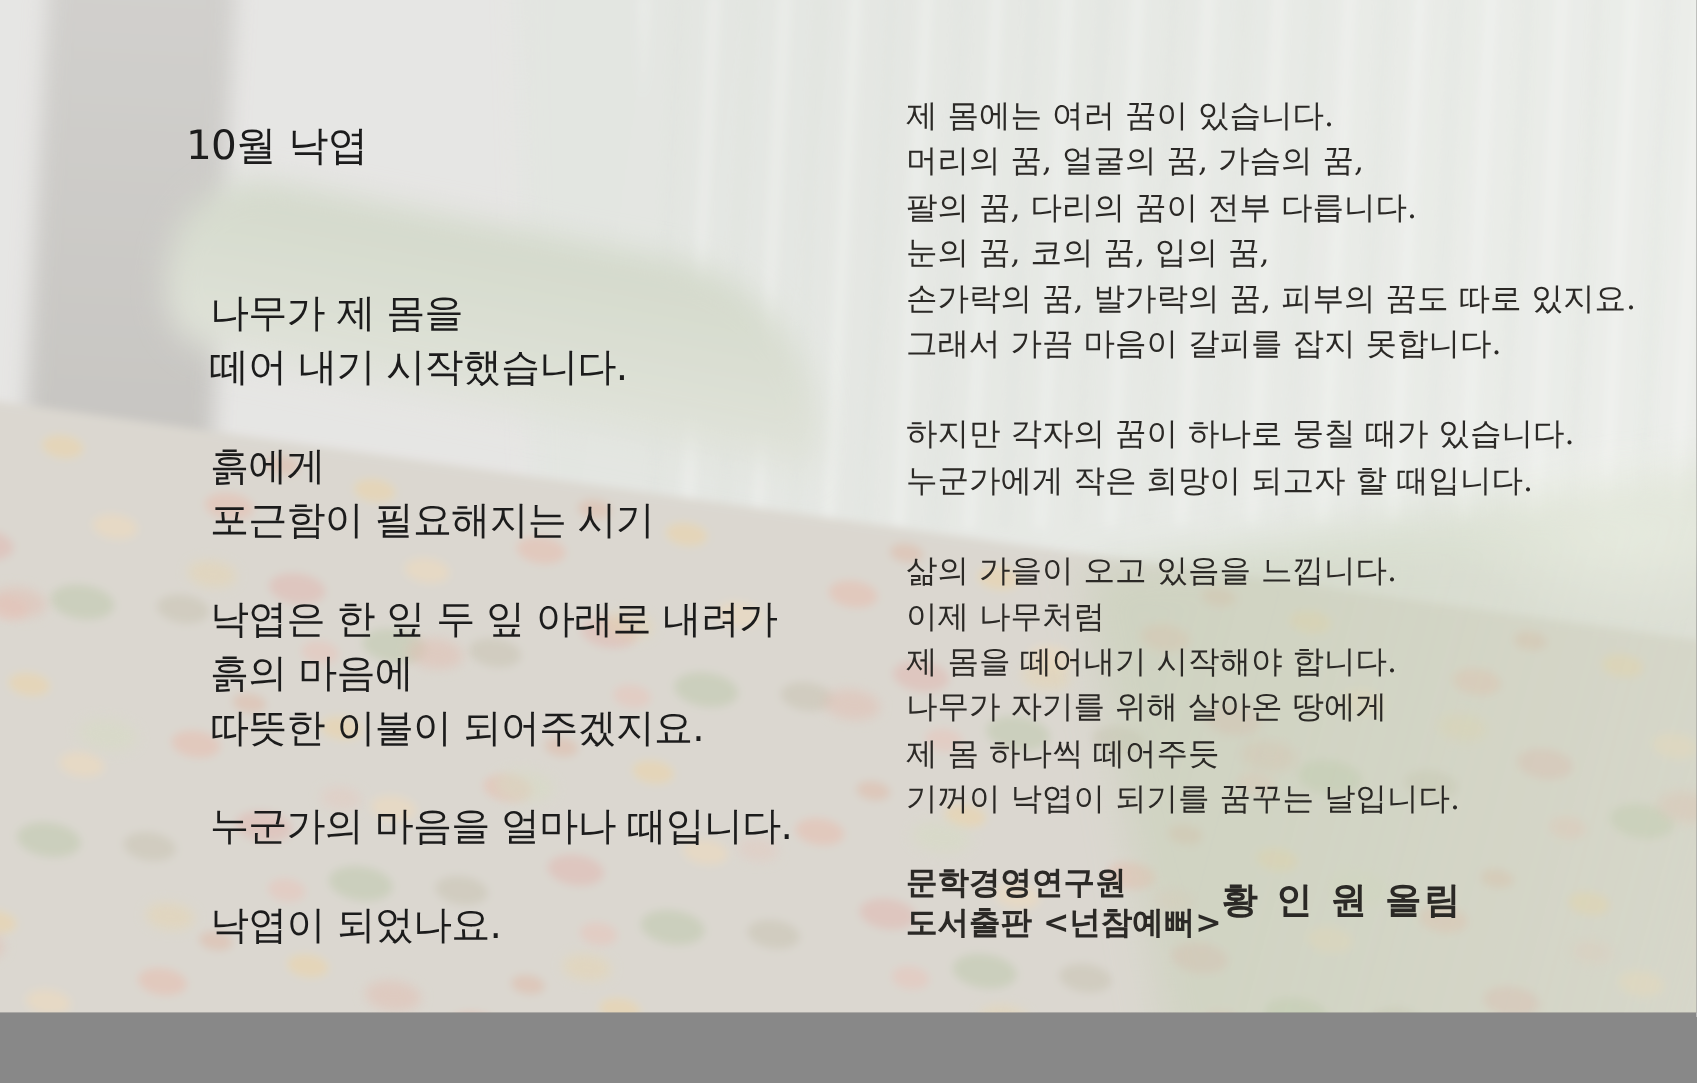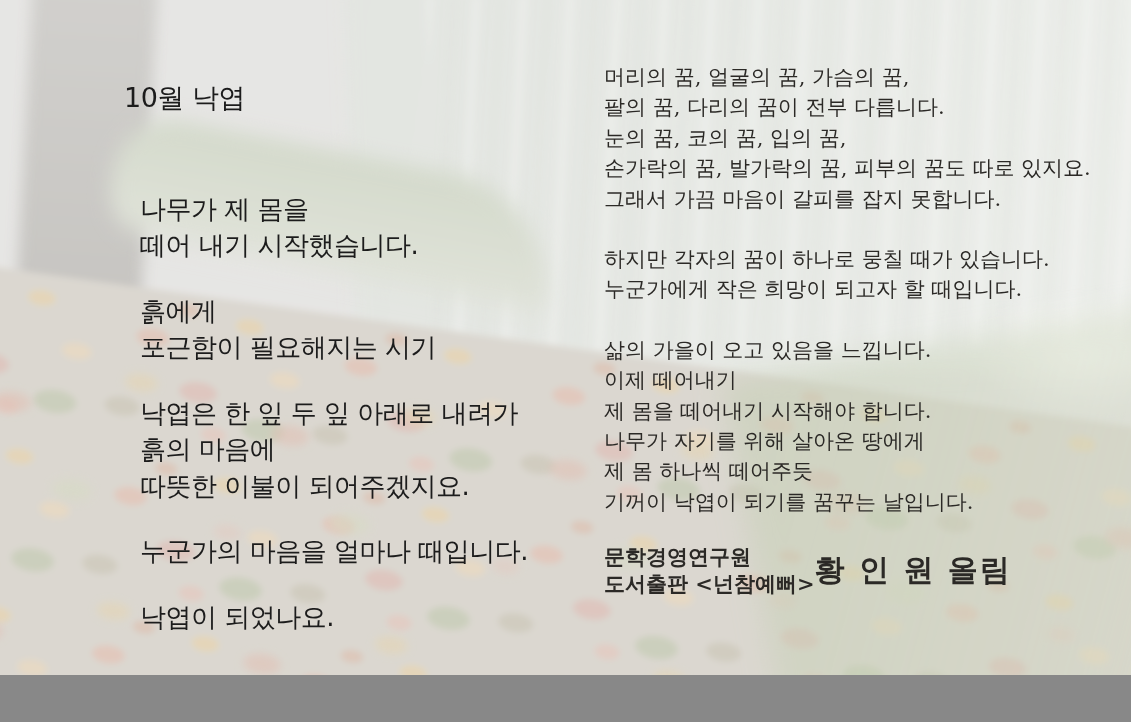--- a/index.html
+++ b/index.html
@@ -87,21 +87,21 @@
     font-family:"DejaVu Serif","Liberation Serif",serif;
     white-space:nowrap;
   }
   .r-stanza{margin:0 0 30px 0;}
   .r-stanza.small-gap{margin-bottom:26px;margin-top:12px;}
   .signature{
     display:flex;align-items:center;margin-top:14px;
     font-weight:bold;
   }
   .sig-org{font-size:21px;line-height:27px;}
-  .sig-author{font-size:30px;letter-spacing:2px;}
+  .sig-author{font-size:24px;letter-spacing:2px;}
 </style>
 </head>
 <body>
 
 <div class="canvas">
 
   <div class="bg">
     <div class="water"></div>
     <div class="water-streaks"></div>
     <div class="shore-light"></div>
@@ -131,33 +131,34 @@
     <div class="stanza">
       <div>누군가의 마음을 얼마나 때입니다.</div>
     </div>
     <div class="stanza">
       <div>낙엽이 되었나요.</div>
     </div>
   </div>
 
   <div class="poem-right">
     <div class="r-stanza">
+      <div>제 몸에는 여러 꿈이 있습니다.</div>
       <div>머리의 꿈, 얼굴의 꿈, 가슴의 꿈,</div>
       <div>팔의 꿈, 다리의 꿈이 전부 다릅니다.</div>
       <div>눈의 꿈, 코의 꿈, 입의 꿈,</div>
       <div>손가락의 꿈, 발가락의 꿈, 피부의 꿈도 따로 있지요.</div>
       <div>그래서 가끔 마음이 갈피를 잡지 못합니다.</div>
     </div>
     <div class="r-stanza">
       <div>하지만 각자의 꿈이 하나로 뭉칠 때가 있습니다.</div>
       <div>누군가에게 작은 희망이 되고자 할 때입니다.</div>
     </div>
     <div class="r-stanza small-gap">
       <div>삶의 가을이 오고 있음을 느낍니다.</div>
-      <div>이제 떼어내기</div>
+      <div>이제 나무처럼</div>
       <div>제 몸을 떼어내기 시작해야 합니다.</div>
       <div>나무가 자기를 위해 살아온 땅에게</div>
       <div>제 몸 하나씩 떼어주듯</div>
       <div>기꺼이 낙엽이 되기를 꿈꾸는 날입니다.</div>
     </div>
     <div class="signature">
       <div class="sig-org">
         <div>문학경영연구원</div>
         <div>도서출판 &lt;넌참예뻐&gt;</div>
       </div>

